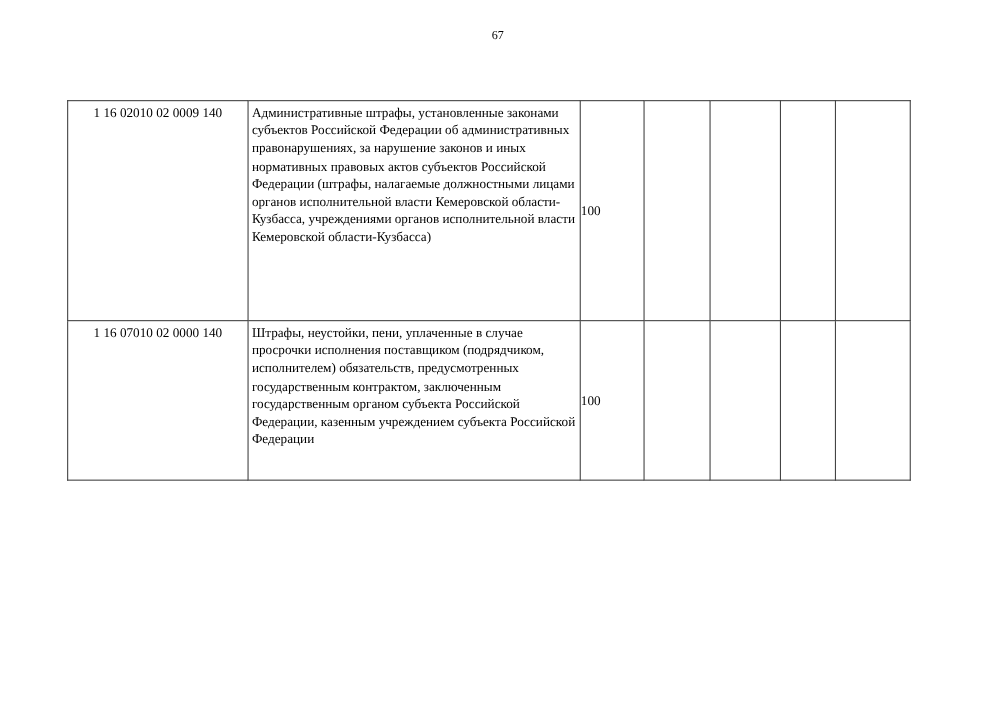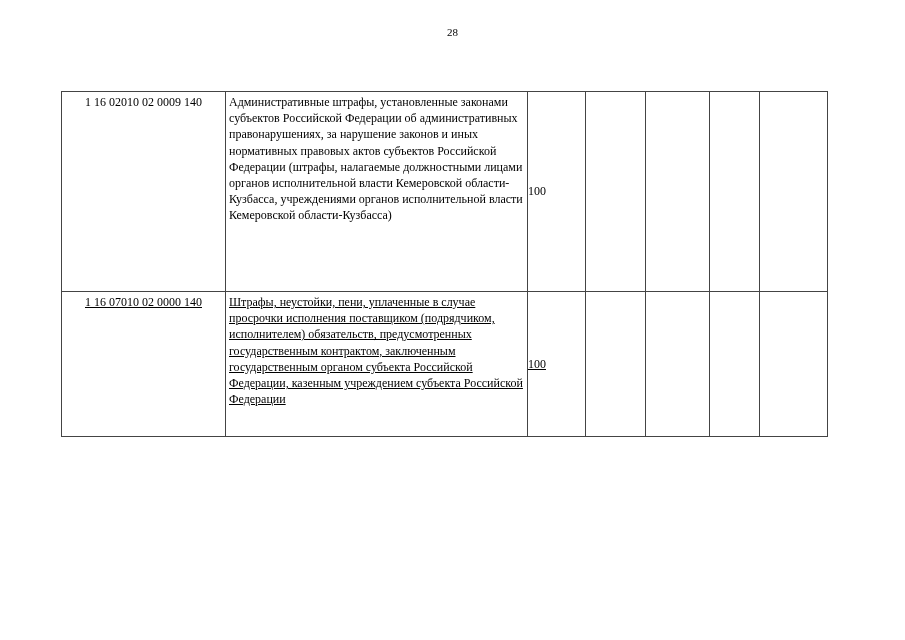--- a/index.html
+++ b/index.html
@@ -39,26 +39,26 @@
       padding-top: 2px !important;
     }
     td.desc {
       padding: 2px 3px 0 3px !important;
     }
     td.val {
       text-align: left;
       vertical-align: middle !important;
     }
     tr.r1 td { height: 197px; }
-    tr.r2 td { height: 142px; text-decoration: underline; }
+    tr.r2 td { height: 142px; }
   </style>
 </head>
 <body>
 
-<div class="page-number">28</div>
+<div class="page-number">67</div>
 
 <table class="budget">
   <colgroup>
     <col style="width:164px">
     <col style="width:302px">
     <col style="width:58px">
     <col style="width:60px">
     <col style="width:64px">
     <col style="width:50px">
     <col style="width:68px">

